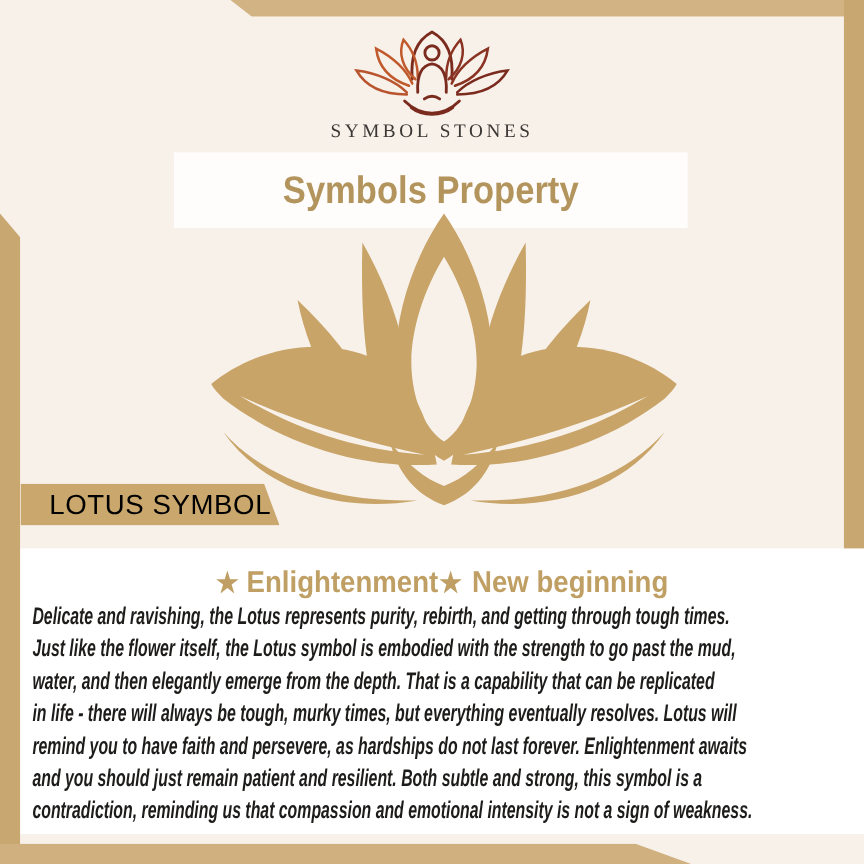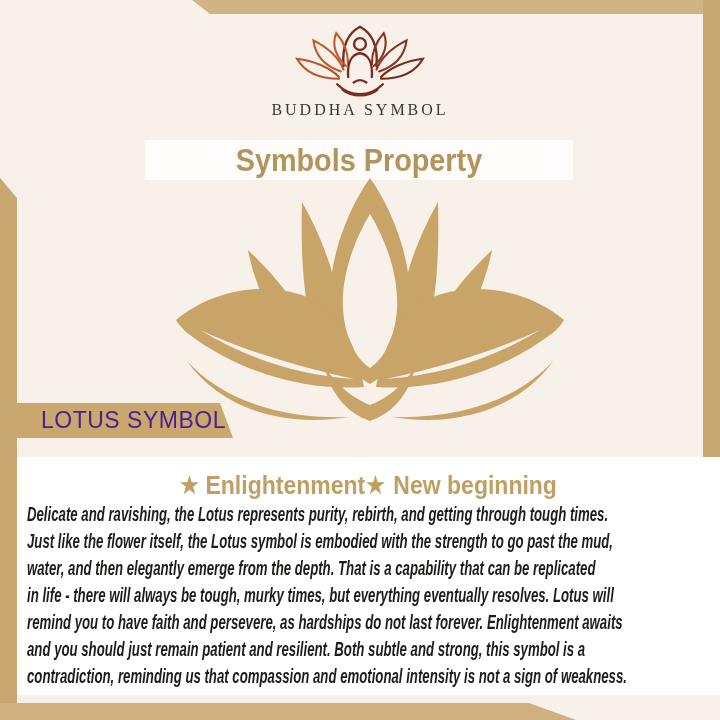--- a/index.html
+++ b/index.html
@@ -27,37 +27,37 @@
   }
   
   .logo{position:absolute;left:290px;top:24px;width:140px;height:80px;}
   .brand{
     position:absolute;left:0;right:0;top:101px;text-align:center;
     font-family:"Liberation Serif",serif;font-size:16px;letter-spacing:3px;
     color:#3b3734;
   }
   
   .title-band{
-    position:absolute;left:145px;top:127px;width:428px;height:40px;
-    background:#fffdfb;display:flex;align-items:center;justify-content:center;margin-top:13px;
+    position:absolute;left:145px;top:127px;width:428px;height:63px;
+    background:#fffdfb;display:flex;align-items:center;justify-content:center;
   }
   .page-title{
     font-weight:bold;font-size:32px;color:#b2945c;white-space:nowrap;
     transform:scaleX(0.9);letter-spacing:0px;
   }
   
   .lotus-art{position:absolute;left:150px;top:172px;width:440px;height:250px;}
   
   .lotus-banner{
     position:absolute;left:17px;top:403px;width:216px;height:35px;background:#c9a76d;
     clip-path:polygon(0 0,calc(100% - 13px) 0,100% 100%,0 100%);
     display:flex;align-items:center;
   }
   .lotus-banner-label{
-    color:#4c1d95;font-size:23px;letter-spacing:0.5px;padding-left:24px;white-space:nowrap;
+    color:#000000;font-size:23px;letter-spacing:0.5px;padding-left:24px;white-space:nowrap;
   }
   
   .content-panel{
     position:absolute;left:17px;top:457px;width:703px;height:238px;background:#ffffff;
   }
   .benefits-heading{
     margin-top:13px;height:30px;display:flex;align-items:center;justify-content:center;
     color:#bf9f63;font-weight:bold;font-size:25px;white-space:nowrap;
     transform:scaleX(0.92);
   }
@@ -93,21 +93,21 @@
         <g stroke="#7b2a1e" stroke-width="2.6">
           <circle cx="75" cy="22" r="6.5"></circle>
           <path d="M62 58 C61 42 66 33 75 32 C84 33 89 42 88 58"></path>
           <path d="M50 66 C58 74 66 77 75 77 C84 77 92 74 100 66"></path>
           <path d="M56 72 C66 80 84 80 94 72"></path>
           <path d="M68 64 q7 -5 14 0"></path>
         </g>
       </g>
     </svg>
   </div>
-  <div class="brand">BUDDHA SYMBOL</div>
+  <div class="brand">SYMBOL STONES</div>
 
   <div class="title-band">
     <div class="page-title">Symbols Property</div>
   </div>
 
   <div class="lotus-art">
     <svg viewBox="0 0 440 250" width="440" height="250">
       <g fill="#c8a468">
         <path fill-rule="evenodd" d="M220 6 C196 40 178 90 180 133 C182 172 197 199 220 212 C243 199 258 172 260 133 C262 90 244 40 220 6 Z
                  M220 42 C203 70 191 106 193 137 C195 165 205 186 220 196 C235 186 245 165 247 137 C249 106 237 70 220 42 Z"></path>

